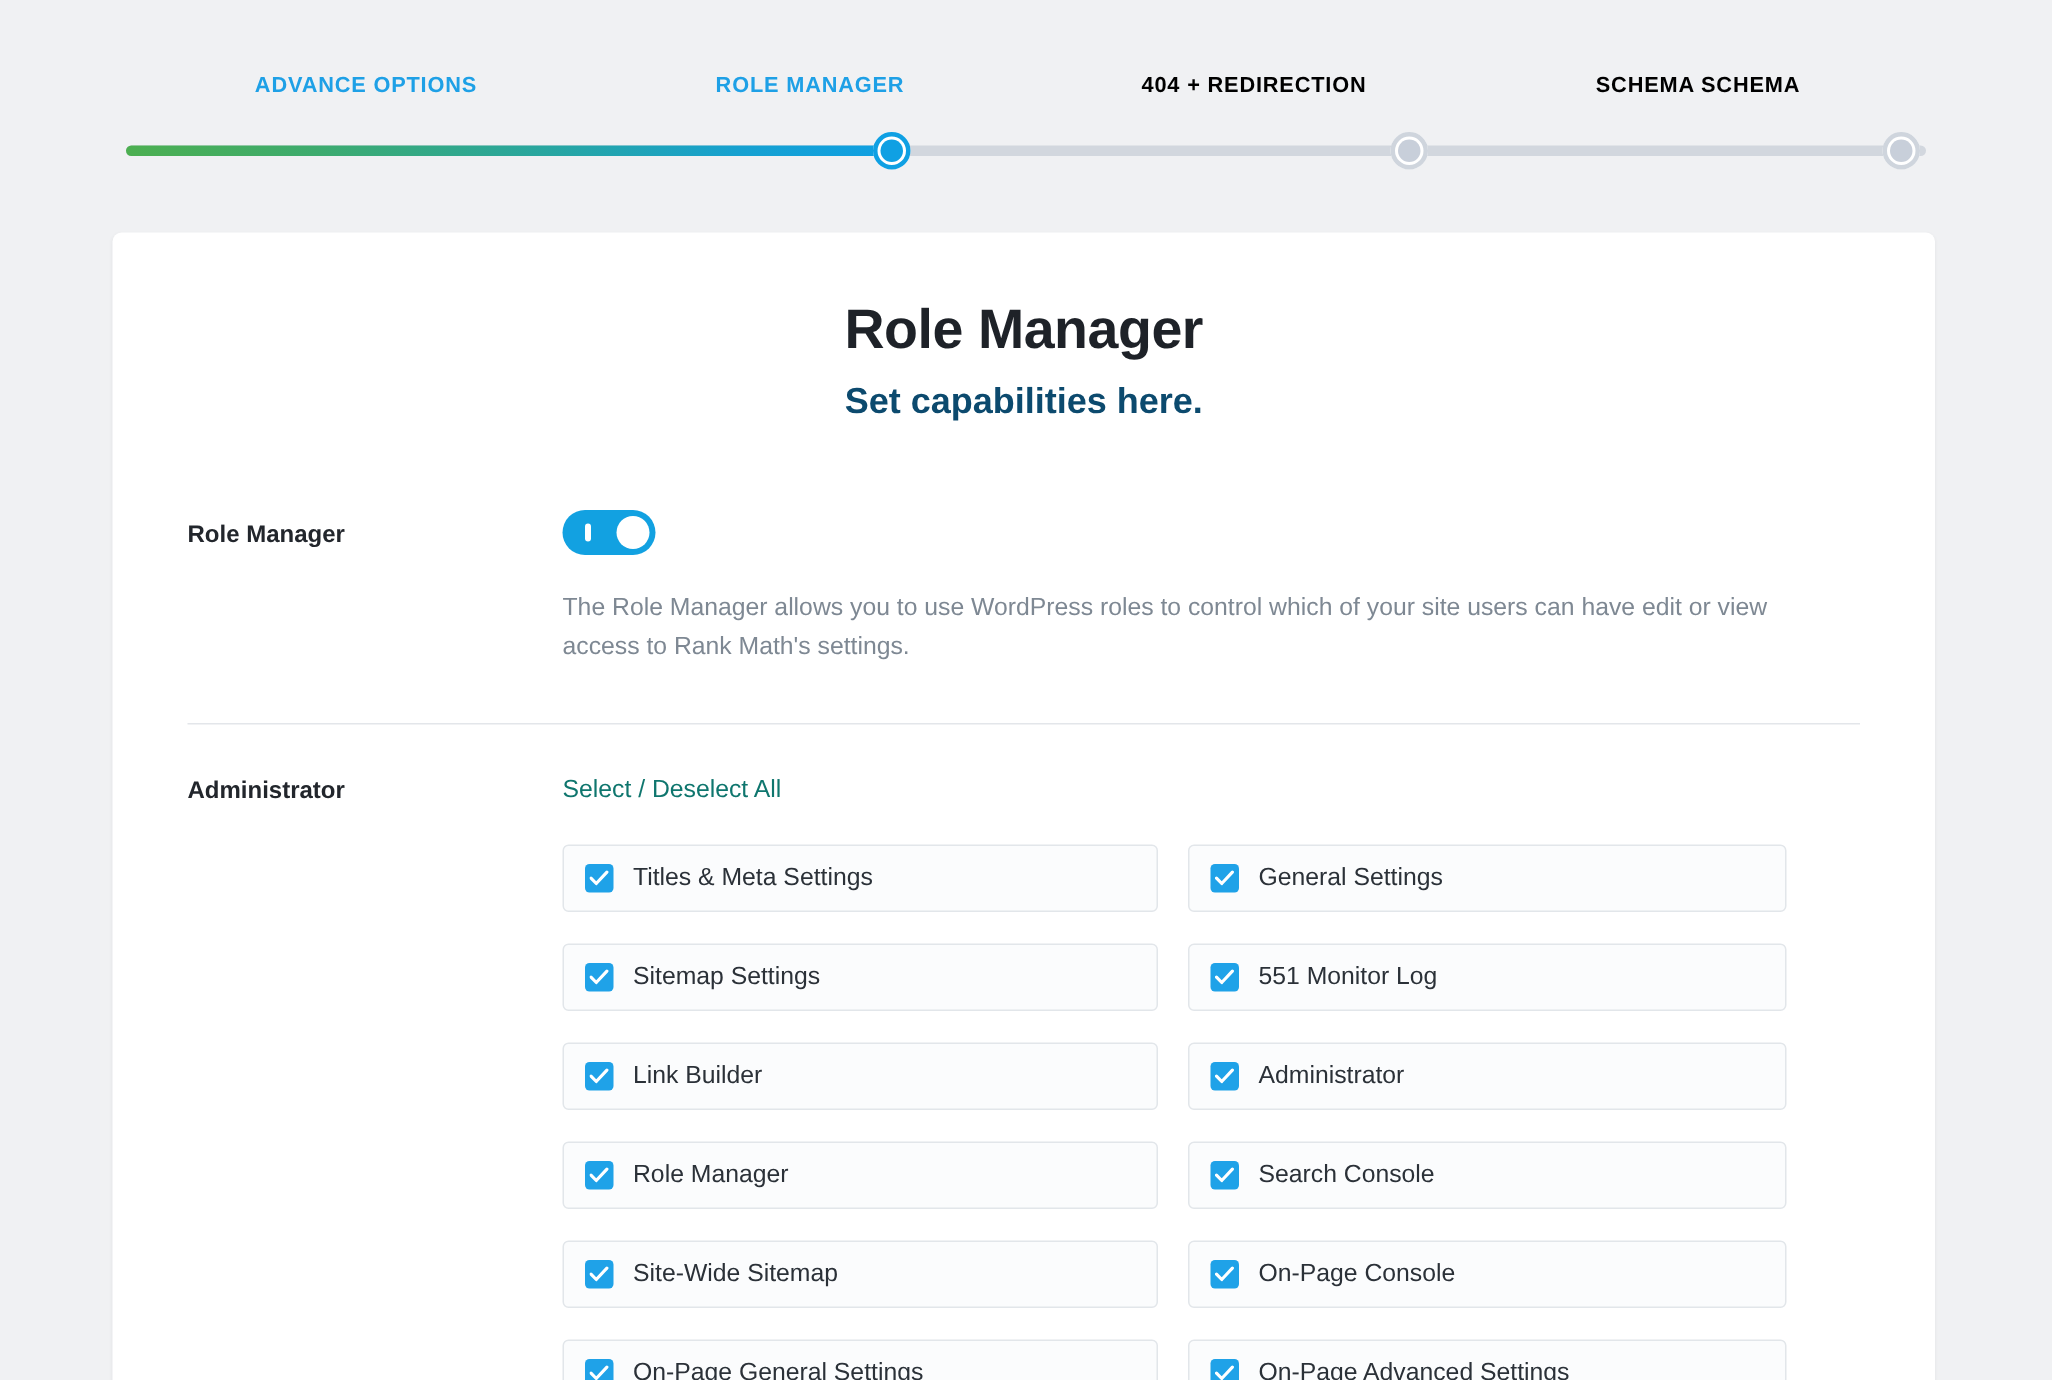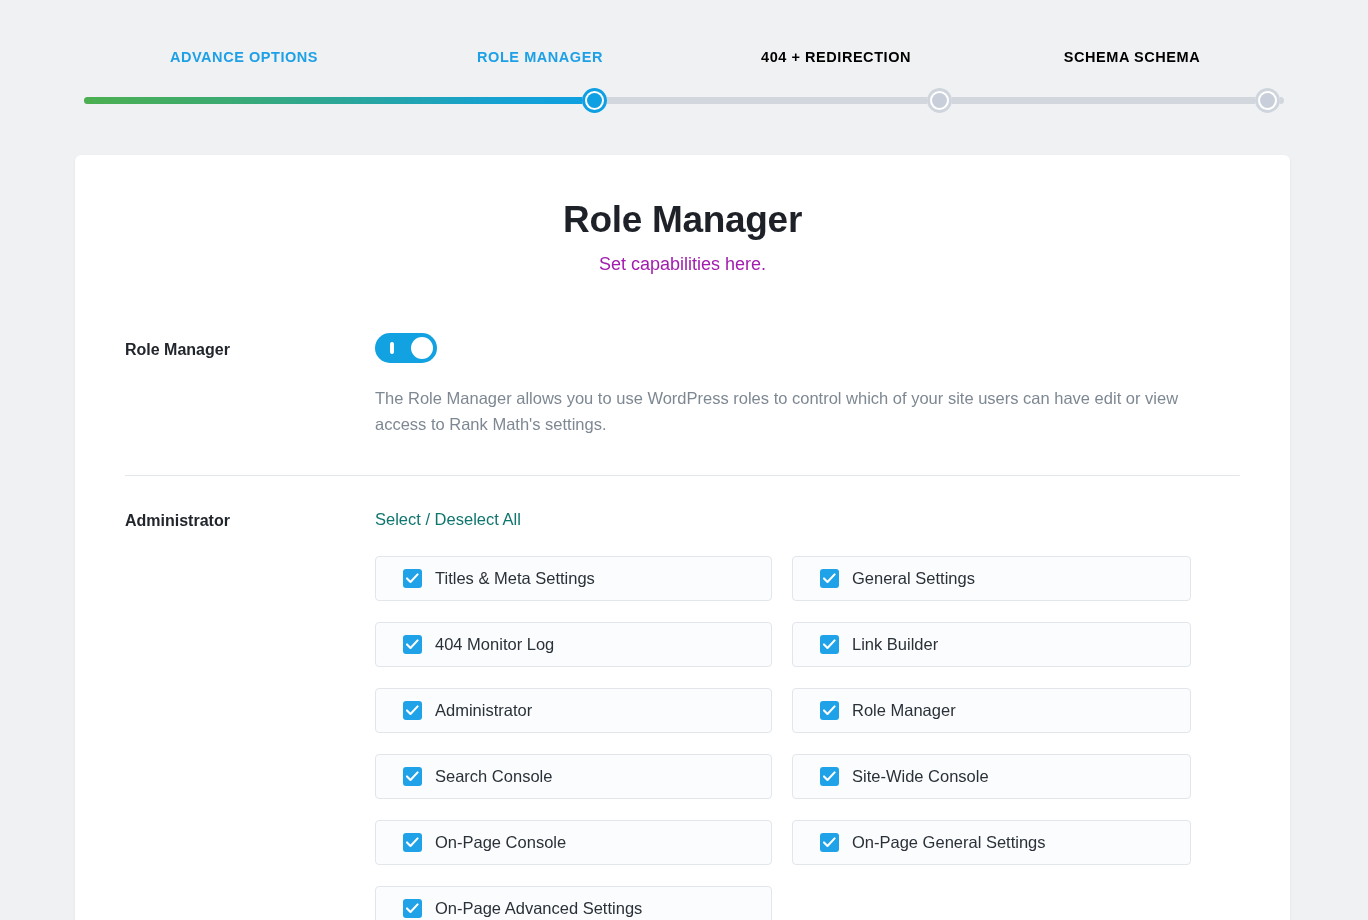--- a/index.html
+++ b/index.html
@@ -118,23 +118,23 @@
   .card-title {
     margin: 0;
     font-size: 37px;
     font-weight: 700;
     color: #1e2228;
     letter-spacing: -0.3px;
     line-height: 1.15;
   }
   .card-sub {
     margin: 12px 0 0 0;
-    font-size: 18px;
-    color: #a21caf;
-    font-weight: 400;
+    font-size: 24px;
+    color: #0c4a6e;
+    font-weight: 700;
   }
 
   
   .setting-row {
     display: flex;
     padding: 58px 50px 0 50px;
   }
   .setting-label {
     width: 250px;
     flex: 0 0 250px;
@@ -217,21 +217,21 @@
     column-gap: 20px;
     row-gap: 21px;
   }
   .cap-item {
     height: 45px;
     border: 1px solid #e2e6ea;
     border-radius: 4px;
     background: #fbfcfd;
     display: flex;
     align-items: center;
-    padding: 0 27px;
+    padding: 0 14px;
     cursor: pointer;
   }
   .cbx {
     width: 19px;
     height: 19px;
     border-radius: 3px;
     background: #1fa2e8;
     position: relative;
     flex: 0 0 19px;
     margin-right: 13px;
@@ -315,21 +315,29 @@
               </svg>
             </span>
             <span class="cap-text">General Settings</span>
           </div>
           <div class="cap-item">
             <span class="cbx" style="background: rgb(31, 162, 232);">
               <svg width="13" height="11" viewBox="0 0 13 11" aria-hidden="true">
                 <path d="M1 5.4 L4.5 9 L11.6 1.4" fill="none" stroke="#ffffff" stroke-width="2.1" stroke-linecap="round" stroke-linejoin="round"></path>
               </svg>
             </span>
-            <span class="cap-text">404 Monitor Log</span>
+            <span class="cap-text">Sitemap Settings</span>
+          </div>
+          <div class="cap-item">
+            <span class="cbx" style="background: rgb(31, 162, 232);">
+              <svg width="13" height="11" viewBox="0 0 13 11" aria-hidden="true">
+                <path d="M1 5.4 L4.5 9 L11.6 1.4" fill="none" stroke="#ffffff" stroke-width="2.1" stroke-linecap="round" stroke-linejoin="round"></path>
+              </svg>
+            </span>
+            <span class="cap-text">551 Monitor Log</span>
           </div>
           <div class="cap-item">
             <span class="cbx" style="background: rgb(31, 162, 232);">
               <svg width="13" height="11" viewBox="0 0 13 11" aria-hidden="true">
                 <path d="M1 5.4 L4.5 9 L11.6 1.4" fill="none" stroke="#ffffff" stroke-width="2.1" stroke-linecap="round" stroke-linejoin="round"></path>
               </svg>
             </span>
             <span class="cap-text">Link Builder</span>
           </div>
           <div class="cap-item">
@@ -355,21 +363,21 @@
               </svg>
             </span>
             <span class="cap-text">Search Console</span>
           </div>
           <div class="cap-item">
             <span class="cbx" style="background: rgb(31, 162, 232);">
               <svg width="13" height="11" viewBox="0 0 13 11" aria-hidden="true">
                 <path d="M1 5.4 L4.5 9 L11.6 1.4" fill="none" stroke="#ffffff" stroke-width="2.1" stroke-linecap="round" stroke-linejoin="round"></path>
               </svg>
             </span>
-            <span class="cap-text">Site-Wide Console</span>
+            <span class="cap-text">Site-Wide Sitemap</span>
           </div>
           <div class="cap-item">
             <span class="cbx" style="background: rgb(31, 162, 232);">
               <svg width="13" height="11" viewBox="0 0 13 11" aria-hidden="true">
                 <path d="M1 5.4 L4.5 9 L11.6 1.4" fill="none" stroke="#ffffff" stroke-width="2.1" stroke-linecap="round" stroke-linejoin="round"></path>
               </svg>
             </span>
             <span class="cap-text">On-Page Console</span>
           </div>
           <div class="cap-item">

